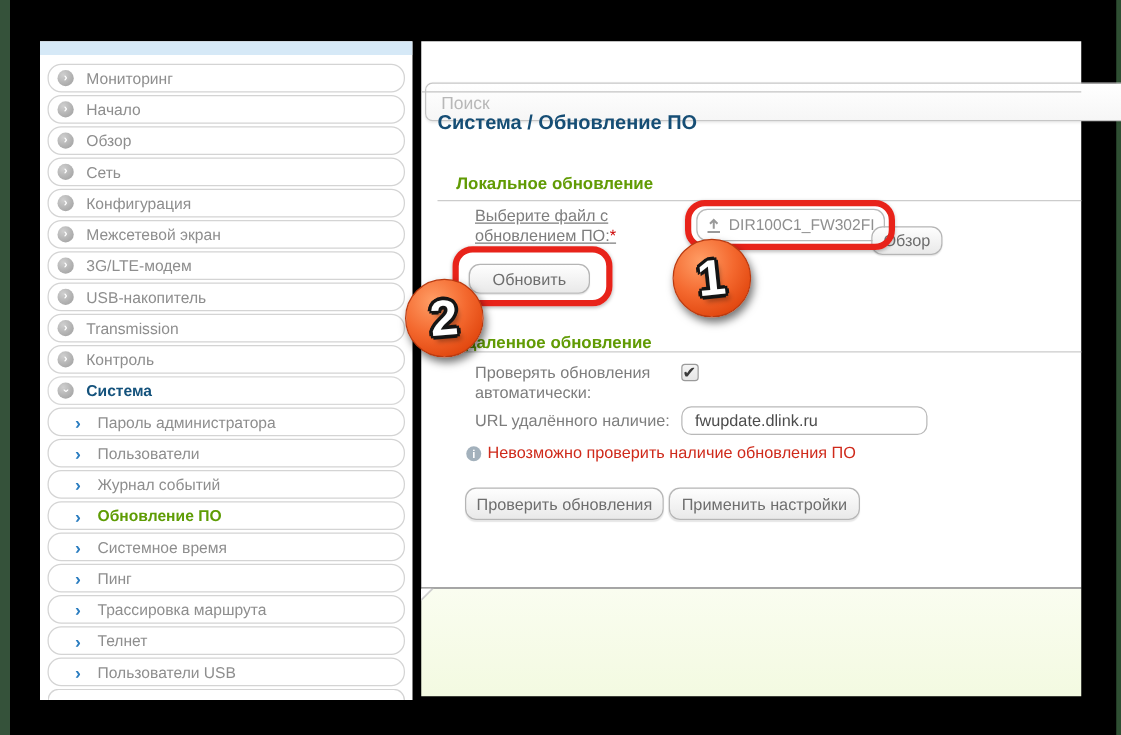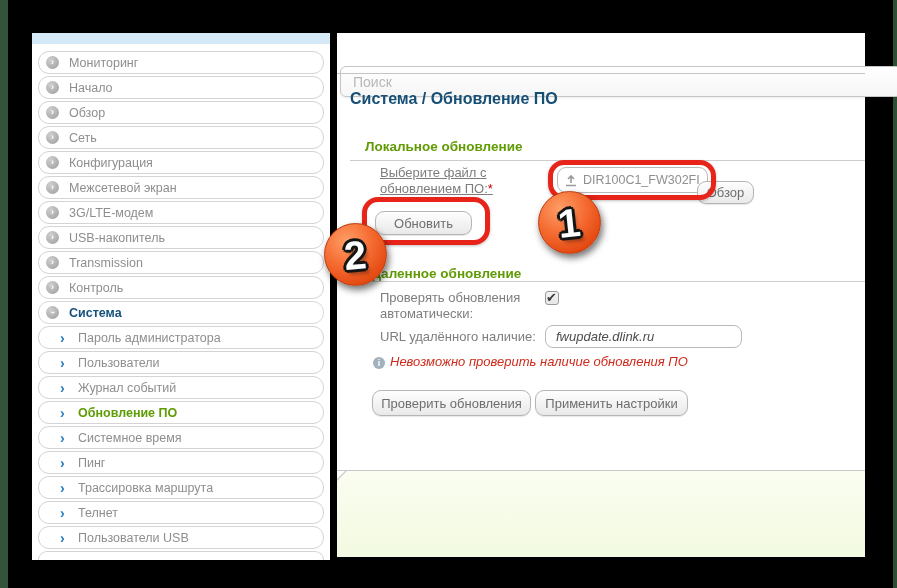--- a/index.html
+++ b/index.html
@@ -56,26 +56,26 @@
          font-size:13px; font-family:inherit; display:flex; align-items:center; justify-content:center;
          cursor:pointer; box-shadow:0 1px 1px rgba(0,0,0,0.10); }
 
   .checkbox { position:absolute; left:208px; top:258px; width:14px; height:14px;
               border:1px solid #9a9a9a; border-radius:3px;
               background:linear-gradient(#f4f4f4,#e6e6e6); cursor:pointer; }
   .checkbox.checked::after { content:"✔"; position:absolute; left:0px; top:-2px;
               font-size:13px; color:#3a3a3a; font-weight:bold; }
 
   .text-input { position:absolute; border:1px solid #b9b9b9; border-radius:8px; background:#fff;
-                font-size:13px; color:#4c4c4c; padding:2px 10px; outline:none; font-family:inherit;font-style:italic; }
+                font-size:13px; color:#4c4c4c; padding:2px 10px; outline:none; font-family:inherit; }
 
   .info-icon { position:absolute; left:36px; top:324px; width:12px; height:12px; border-radius:50%;
                background:#a3b1bc; color:#fff; font-size:9px; font-weight:bold;
                display:flex; align-items:center; justify-content:center; font-style:normal; }
-  .warning { position:absolute; left:53px; top:321px; font-size:13px; font-style:italic; color:#cf2a1b; }
+  .warning { position:absolute; left:53px; top:321px; font-size:13px; color:#cf2a1b; }
 
   
   .bottom-panel { position:absolute; left:337px; top:470px; width:528px; height:87px;
                   background:linear-gradient(#fafdf0,#f3fae1); border-top:1px solid #c9c9c9; }
   .fold-a { position:absolute; left:0; top:0; width:0; height:0;
             border-top:10px solid #cfcfcf; border-right:10px solid transparent; }
   .fold-b { position:absolute; left:0; top:0; width:0; height:0;
             border-top:8px solid #ffffff; border-right:8px solid transparent; }
 
   

